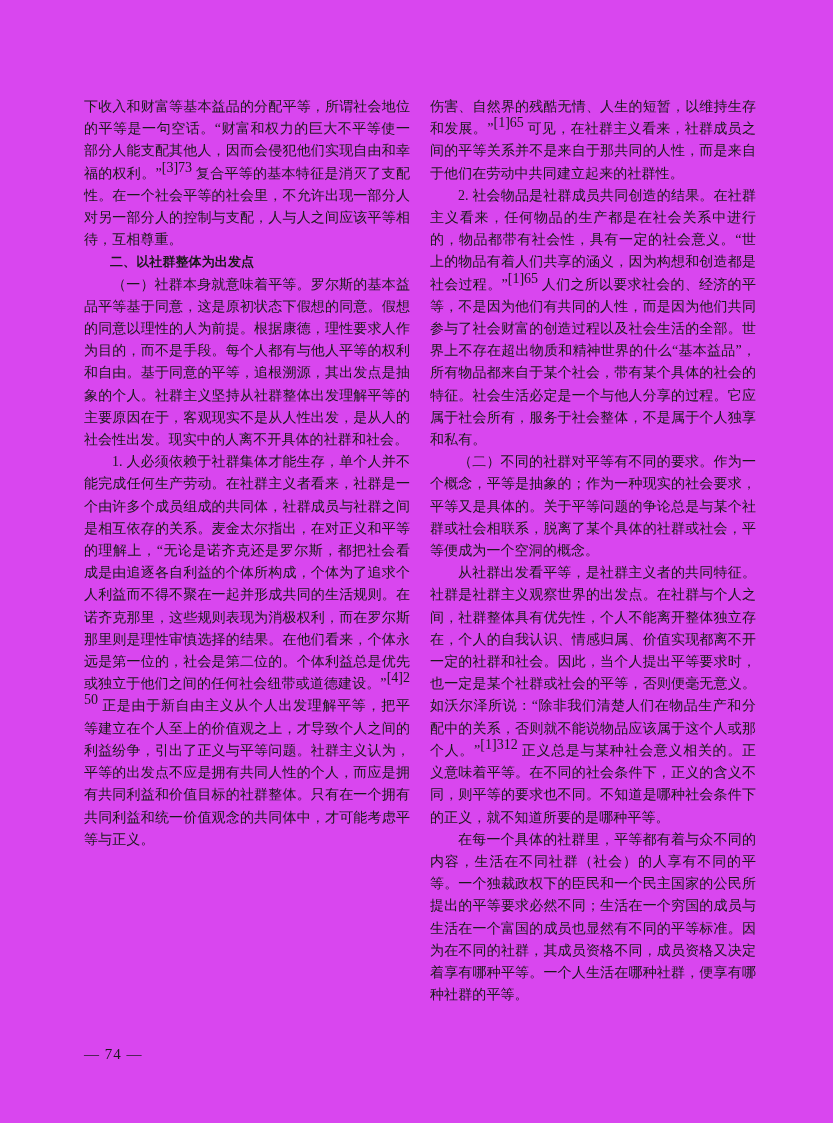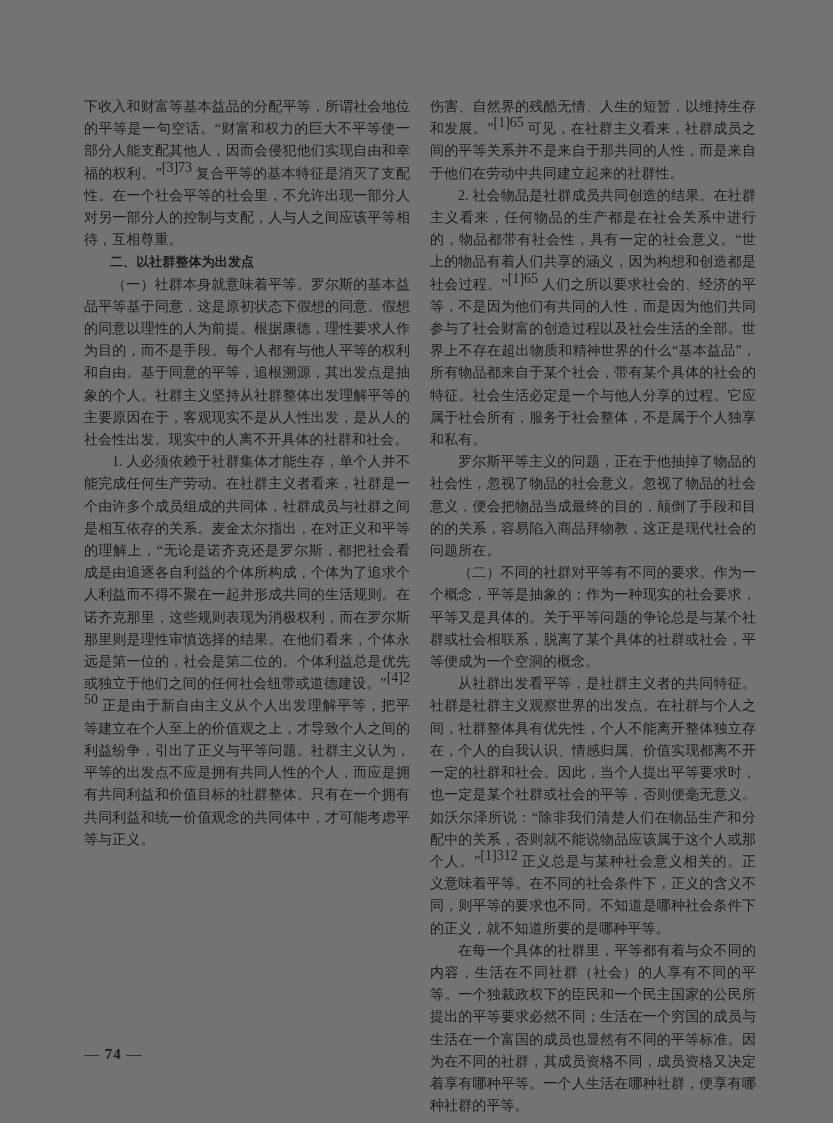--- a/index.html
+++ b/index.html
@@ -4,21 +4,21 @@
 <style>
   html, body {
     margin: 0;
     padding: 0;
     background: #ffffff;
   }
   .page {
     position: relative;
     width: 833px;
     height: 1123px;
-    background: #737373;
+    background: #d946ef;
     overflow: hidden;
     font-family: "Liberation Serif", "DejaVu Serif", serif;
     color: #1a1a1a;
   }
   .text-columns {
     position: absolute;
     top: 96px;
     left: 84px;
     width: 672px;
     display: flex;
@@ -52,36 +52,35 @@
     letter-spacing: 0;
   }
   .page-number {
     position: absolute;
     left: 84px;
     top: 1046px;
     font-size: 15px;
     letter-spacing: 1px;
     color: #1a1a1a;
   }
-  .page-number .num { font-weight: bold; text-align: right; }
+  .page-number .num { font-weight: normal; text-align: right; }
 </style>
 </head>
 <body>
 
 <div class="page">
   <div class="text-columns">
     <div class="column">
         <p class="para continuation"><span>下收入和财富等基本益品的分配平等，所谓社会地位的平等是一句空话。“财富和权力的巨大不平等使一部分人能支配其他人，因而会侵犯他们实现自由和幸福的权利。”</span><sup>[3]73</sup><span> 复合平等的基本特征是消灭了支配性。在一个社会平等的社会里，不允许出现一部分人对另一部分人的控制与支配，人与人之间应该平等相待，互相尊重。</span></p>
         <p class="para heading"><span>二、以社群整体为出发点</span></p>
         <p class="para body"><span>（一）社群本身就意味着平等。罗尔斯的基本益品平等基于同意，这是原初状态下假想的同意。假想的同意以理性的人为前提。根据康德，理性要求人作为目的，而不是手段。每个人都有与他人平等的权利和自由。基于同意的平等，追根溯源，其出发点是抽象的个人。社群主义坚持从社群整体出发理解平等的主要原因在于，客观现实不是从人性出发，是从人的社会性出发。现实中的人离不开具体的社群和社会。</span></p>
         <p class="para body"><span>1. 人必须依赖于社群集体才能生存，单个人并不能完成任何生产劳动。在社群主义者看来，社群是一个由许多个成员组成的共同体，社群成员与社群之间是相互依存的关系。麦金太尔指出，在对正义和平等的理解上，“无论是诺齐克还是罗尔斯，都把社会看成是由追逐各自利益的个体所构成，个体为了追求个人利益而不得不聚在一起并形成共同的生活规则。在诺齐克那里，这些规则表现为消极权利，而在罗尔斯那里则是理性审慎选择的结果。在他们看来，个体永远是第一位的，社会是第二位的。个体利益总是优先或独立于他们之间的任何社会纽带或道德建设。”</span><sup>[4]250</sup><span> 正是由于新自由主义从个人出发理解平等，把平等建立在个人至上的价值观之上，才导致个人之间的利益纷争，引出了正义与平等问题。社群主义认为，平等的出发点不应是拥有共同人性的个人，而应是拥有共同利益和价值目标的社群整体。只有在一个拥有共同利益和统一价值观念的共同体中，才可能考虑平等与正义。</span></p>
       </div>
     <div class="column">
         <p class="para continuation"><span>伤害、自然界的残酷无情、人生的短暂，以维持生存和发展。”</span><sup>[1]65</sup><span> 可见，在社群主义看来，社群成员之间的平等关系并不是来自于那共同的人性，而是来自于他们在劳动中共同建立起来的社群性。</span></p>
         <p class="para body"><span>2. 社会物品是社群成员共同创造的结果。在社群主义看来，任何物品的生产都是在社会关系中进行的，物品都带有社会性，具有一定的社会意义。“世上的物品有着人们共享的涵义，因为构想和创造都是社会过程。”</span><sup>[1]65</sup><span> 人们之所以要求社会的、经济的平等，不是因为他们有共同的人性，而是因为他们共同参与了社会财富的创造过程以及社会生活的全部。世界上不存在超出物质和精神世界的什么“基本益品”，所有物品都来自于某个社会，带有某个具体的社会的特征。社会生活必定是一个与他人分享的过程。它应属于社会所有，服务于社会整体，不是属于个人独享和私有。</span></p>
-        <p class="para body"><span>罗尔斯平等主义的问题，正在于他抽掉了物品的社会性，忽视了物品的社会意义。忽视了物品的社会意义，便会把物品当成最终的目的，颠倒了手段和目的的关系，容易陷入商品拜物教，这正是现代社会的问题所在。</span></p>
         <p class="para body"><span>（二）不同的社群对平等有不同的要求。作为一个概念，平等是抽象的；作为一种现实的社会要求，平等又是具体的。关于平等问题的争论总是与某个社群或社会相联系，脱离了某个具体的社群或社会，平等便成为一个空洞的概念。</span></p>
         <p class="para body"><span>从社群出发看平等，是社群主义者的共同特征。社群是社群主义观察世界的出发点。在社群与个人之间，社群整体具有优先性，个人不能离开整体独立存在，个人的自我认识、情感归属、价值实现都离不开一定的社群和社会。因此，当个人提出平等要求时，也一定是某个社群或社会的平等，否则便毫无意义。如沃尔泽所说：“除非我们清楚人们在物品生产和分配中的关系，否则就不能说物品应该属于这个人或那个人。”</span><sup>[1]312</sup><span> 正义总是与某种社会意义相关的。正义意味着平等。在不同的社会条件下，正义的含义不同，则平等的要求也不同。不知道是哪种社会条件下的正义，就不知道所要的是哪种平等。</span></p>
         <p class="para body"><span>在每一个具体的社群里，平等都有着与众不同的内容，生活在不同社群（社会）的人享有不同的平等。一个独裁政权下的臣民和一个民主国家的公民所提出的平等要求必然不同；生活在一个穷国的成员与生活在一个富国的成员也显然有不同的平等标准。因为在不同的社群，其成员资格不同，成员资格又决定着享有哪种平等。一个人生活在哪种社群，便享有哪种社群的平等。</span></p>
       </div>
   </div>
   <div class="page-number"><span>— </span><span class="num">74</span><span> —</span></div>
 </div>
 
 </body></html>

